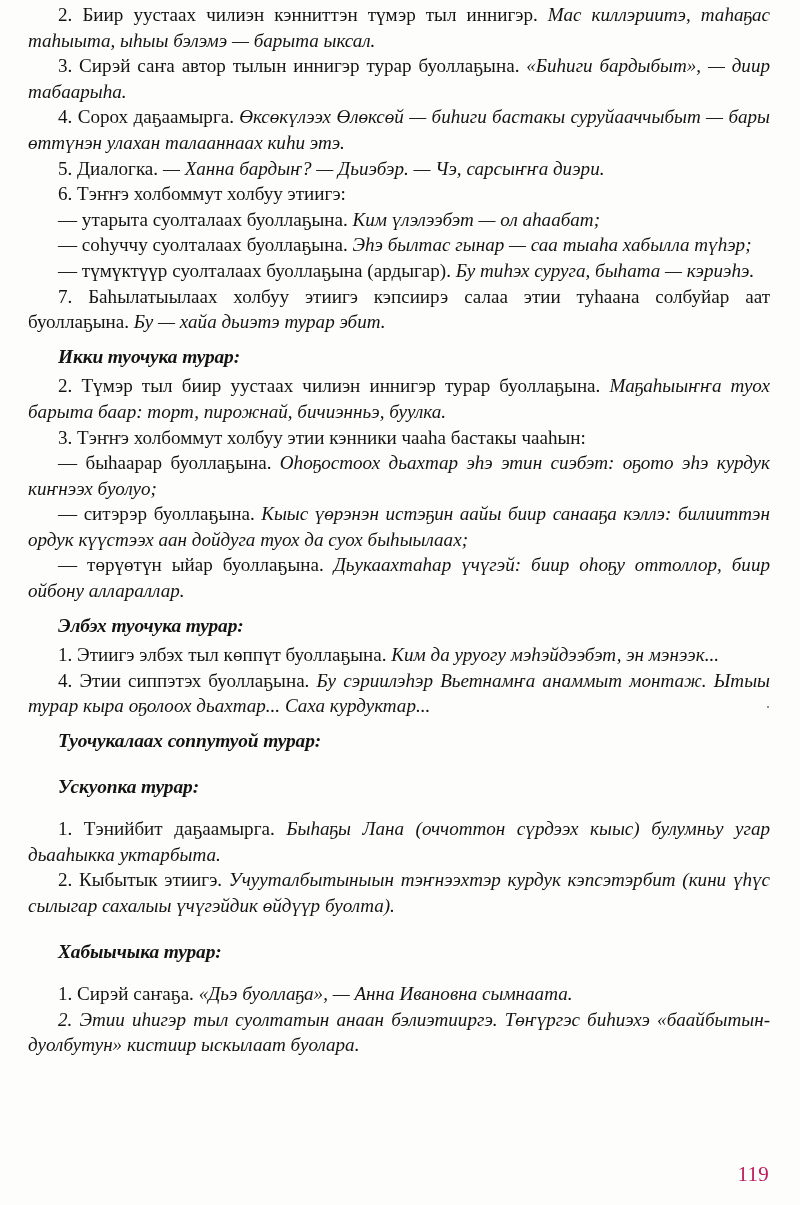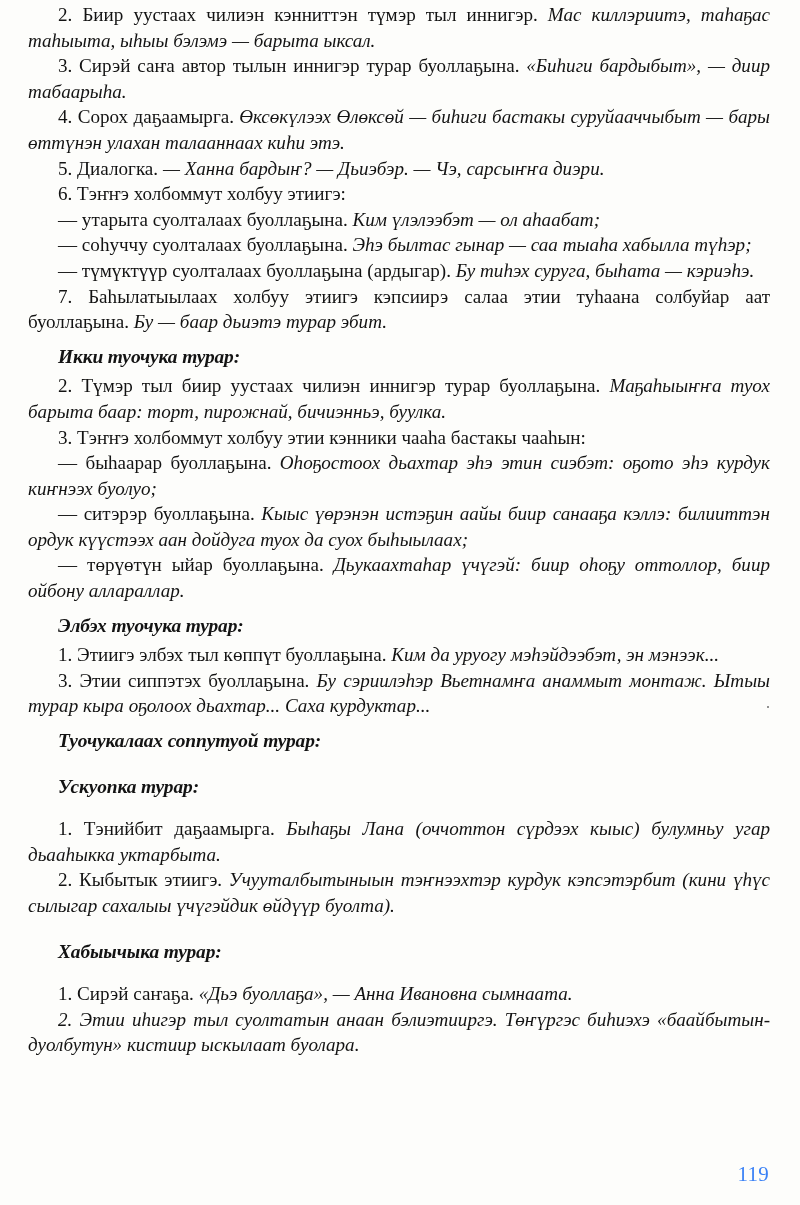--- a/index.html
+++ b/index.html
@@ -50,21 +50,21 @@
   }
   .it {
     font-style: italic;
   }
   .pageno {
     position: absolute;
     right: 31px;
     bottom: 18px;
     font-size: 21px;
     font-family: "Liberation Serif", "DejaVu Serif", serif;
-    color: #3b82f6;
+    color: #be185d;
     letter-spacing: 0.3px;
   }
   .dot-artifact {
     position: absolute;
     width: 2px;
     height: 2px;
     background: #6e6e6e;
     border-radius: 50%;
   }
 </style>
@@ -74,30 +74,30 @@
 <div class="page">
   <div class="body-text" id="content">
       <p class="para"><span>2. Биир уустаах чилиэн кэнниттэн түмэр тыл иннигэр. </span><span class="it">Мас киллэриитэ, таһаҕас таһыыта, ыһыы бэлэмэ — барыта ыксал.</span></p>
       <p class="para"><span>3. Сирэй саҥа автор тылын иннигэр турар буоллаҕына. </span><span class="it">«Биһиги бардыбыт», — диир табаарыһа.</span></p>
       <p class="para"><span>4. Сорох даҕаамырга. </span><span class="it">Өксөкүлээх Өлөксөй — биһиги бастакы суруйааччыбыт — бары өттүнэн улахан талааннаах киһи этэ.</span></p>
       <p class="para"><span>5. Диалогка. </span><span class="it">— Ханна бардыҥ? — Дьиэбэр. — Чэ, сарсыҥҥа диэри.</span></p>
       <p class="para"><span>6. Тэҥҥэ холбоммут холбуу этиигэ:</span></p>
       <p class="para"><span>— утарыта суолталаах буоллаҕына. </span><span class="it">Ким үлэлээбэт — ол аһаабат;</span></p>
       <p class="para"><span>— соһуччу суолталаах буоллаҕына. </span><span class="it">Эһэ былтас гынар — саа тыаһа хабылла түһэр;</span></p>
       <p class="para"><span>— түмүктүүр суолталаах буоллаҕына (ардыгар). </span><span class="it">Бу тиһэх суруга, быһата — кэриэһэ.</span></p>
-      <p class="para"><span>7. Баһылатыылаах холбуу этиигэ кэпсиирэ салаа этии туһаана солбуйар аат буоллаҕына. </span><span class="it">Бу — баар дьиэтэ турар эбит.</span></p>
+      <p class="para"><span>7. Баһылатыылаах холбуу этиигэ кэпсиирэ салаа этии туһаана солбуйар аат буоллаҕына. </span><span class="it">Бу — хайа дьиэтэ турар эбит.</span></p>
       <h2 class="heading">Икки туочука турар:</h2>
       <p class="para"><span>2. Түмэр тыл биир уустаах чилиэн иннигэр турар буоллаҕына. </span><span class="it">Маҕаһыыҥҥа туох барыта баар: торт, пирожнай, бичиэнньэ, буулка.</span></p>
       <p class="para"><span>3. Тэҥҥэ холбоммут холбуу этии кэнники чааһа бастакы чааһын:</span></p>
       <p class="para"><span>— быһаарар буоллаҕына. </span><span class="it">Оһоҕостоох дьахтар эһэ этин сиэбэт: оҕото эһэ курдук киҥнээх буолуо;</span></p>
       <p class="para"><span>— ситэрэр буоллаҕына. </span><span class="it">Кыыс үөрэнэн истэҕин аайы биир санааҕа кэллэ: билииттэн ордук күүстээх аан дойдуга туох да суох быһыылаах;</span></p>
       <p class="para"><span>— төрүөтүн ыйар буоллаҕына. </span><span class="it">Дьукаахтаһар үчүгэй: биир оһоҕу оттоллор, биир ойбону аллараллар.</span></p>
       <h2 class="heading">Элбэх туочука турар:</h2>
       <p class="para"><span>1. Этиигэ элбэх тыл көппүт буоллаҕына. </span><span class="it">Ким да уруогу мэһэйдээбэт, эн мэнээк...</span></p>
-      <p class="para"><span>3. Этии сиппэтэх буоллаҕына. </span><span class="it">Бу сэриилэһэр Вьетнамҥа анаммыт монтаж. Ытыы турар кыра оҕолоох дьахтар... Саха курдуктар...</span></p>
+      <p class="para"><span>4. Этии сиппэтэх буоллаҕына. </span><span class="it">Бу сэриилэһэр Вьетнамҥа анаммыт монтаж. Ытыы турар кыра оҕолоох дьахтар... Саха курдуктар...</span></p>
       <h2 class="heading spaced-below">Туочукалаах соппутуой турар:</h2>
       <h2 class="heading spaced-below spaced-above">Ускуопка турар:</h2>
       <p class="para"><span>1. Тэнийбит даҕаамырга. </span><span class="it">Быһаҕы Лана (оччоттон сүрдээх кыыс) булумньу угар дьааһыкка уктарбыта.</span></p>
       <p class="para"><span>2. Кыбытык этиигэ. </span><span class="it">Учууталбытыныын тэҥнээхтэр курдук кэпсэтэрбит (кини үһүс сылыгар сахалыы үчүгэйдик өйдүүр буолта).</span></p>
       <h2 class="heading spaced-below spaced-above">Хабыычыка турар:</h2>
       <p class="para"><span>1. Сирэй саҥаҕа. </span><span class="it">«Дьэ буоллаҕа», — Анна Ивановна сымнаата.</span></p>
       <p class="para"><span class="it">2. Этии иһигэр тыл суолтатын анаан бэлиэтииргэ. Төҥүргэс биһиэхэ «баайбытын-дуолбутун» кистиир ыскылаат буолара.</span></p>
     </div>
   <span class="dot-artifact" style="right:31px; top:706px;"></span>
   <div class="pageno">119</div>

